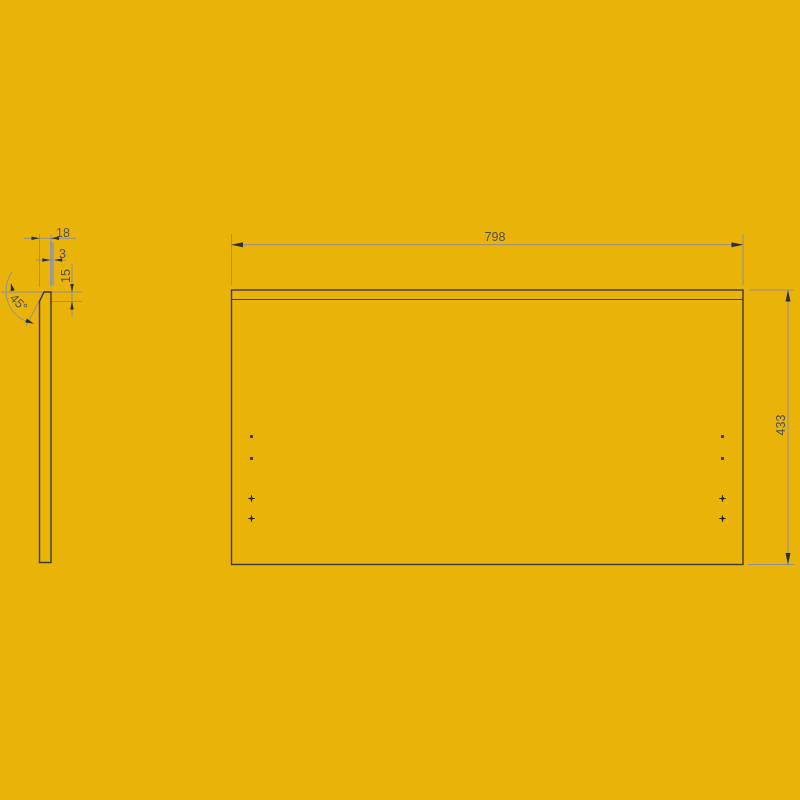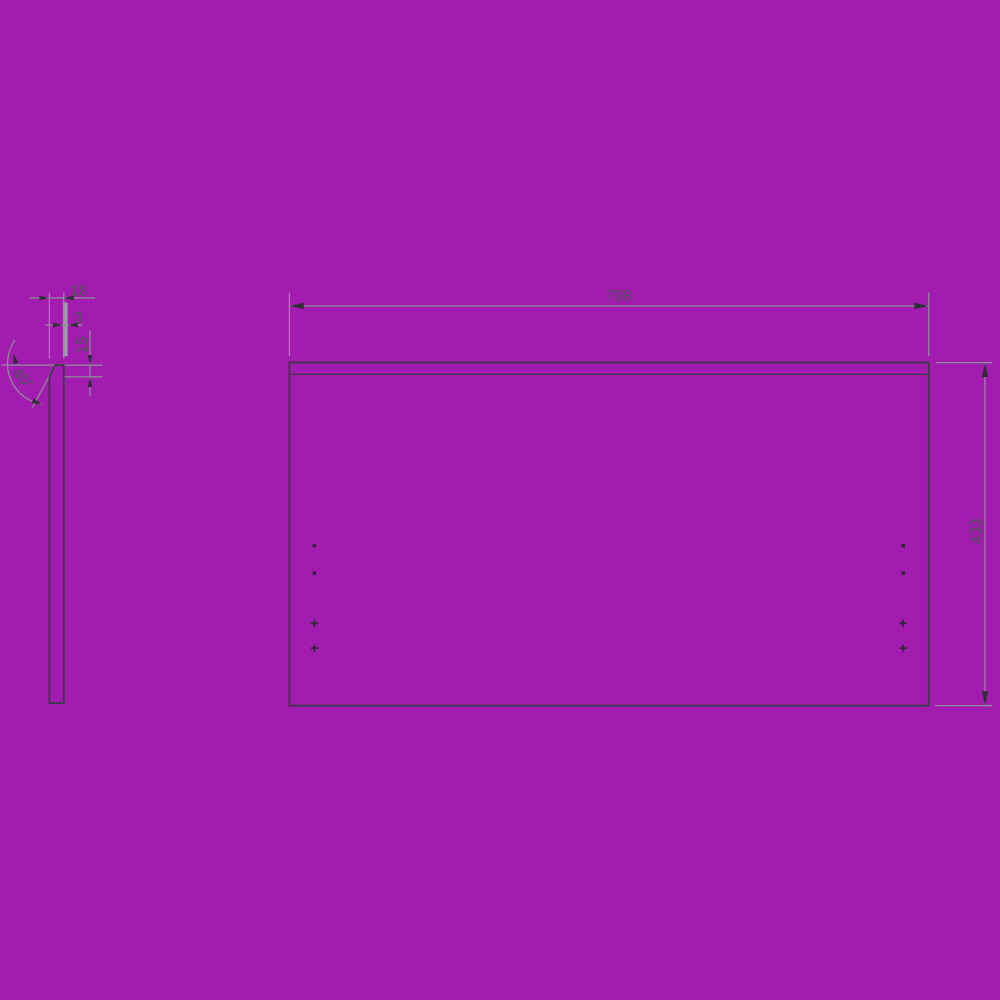--- a/index.html
+++ b/index.html
@@ -4,21 +4,21 @@
 <style>
   html, body {
     margin: 0;
     padding: 0;
     background: #ffffff;
   }
   .stage {
     position: relative;
     width: 800px;
     height: 800px;
-    background: #a21caf;
+    background: #eab308;
     overflow: hidden;
     font-family: "Liberation Sans", sans-serif;
   }
   svg text {
     font-family: "Liberation Sans", sans-serif;
     font-size: 12.5px;
     fill: #50505a;
   }
   .geo {
     stroke: #3a3a42;

